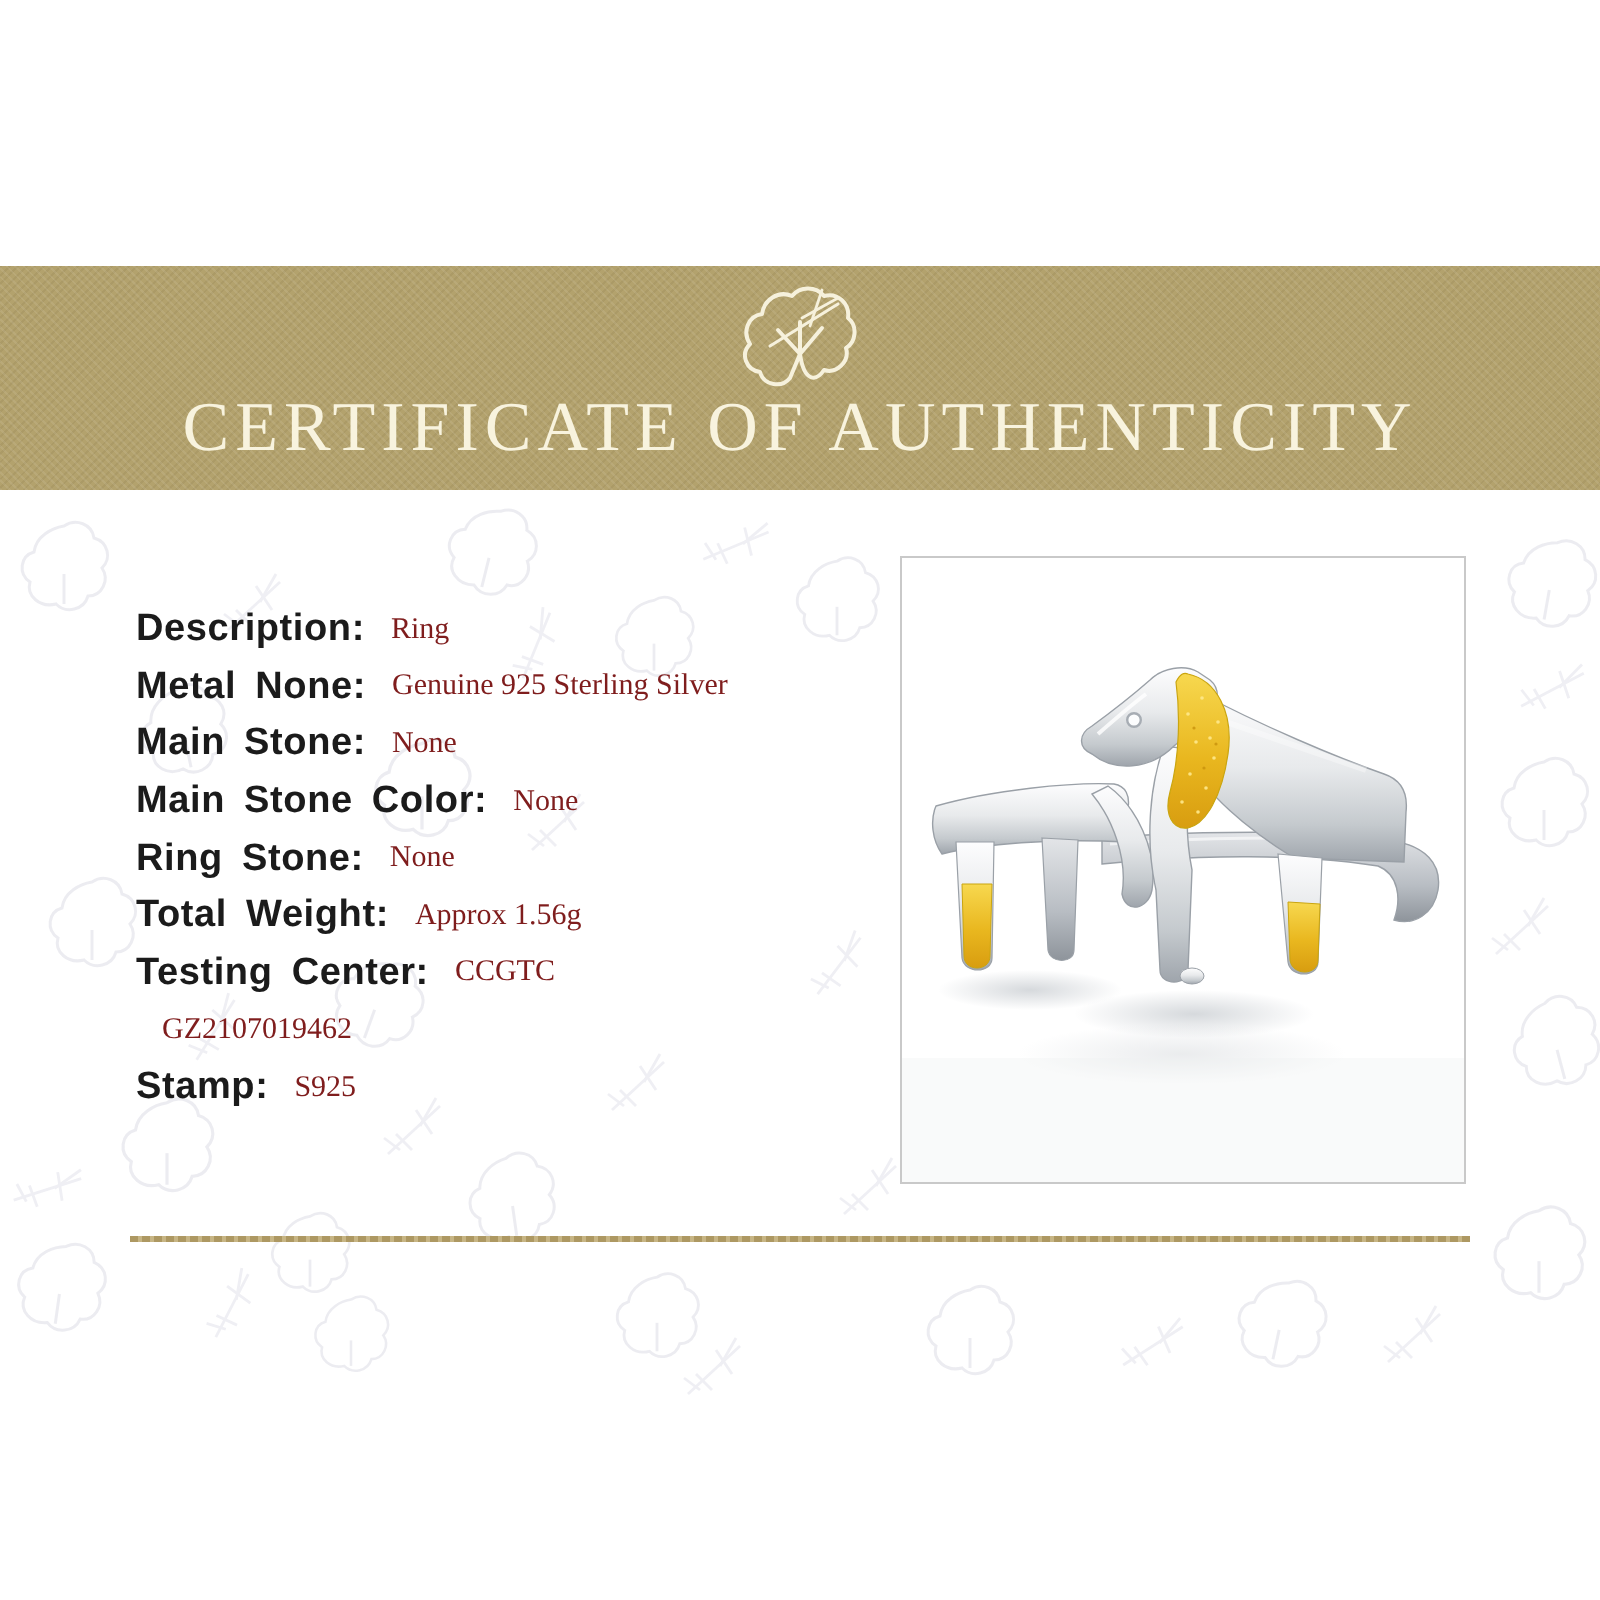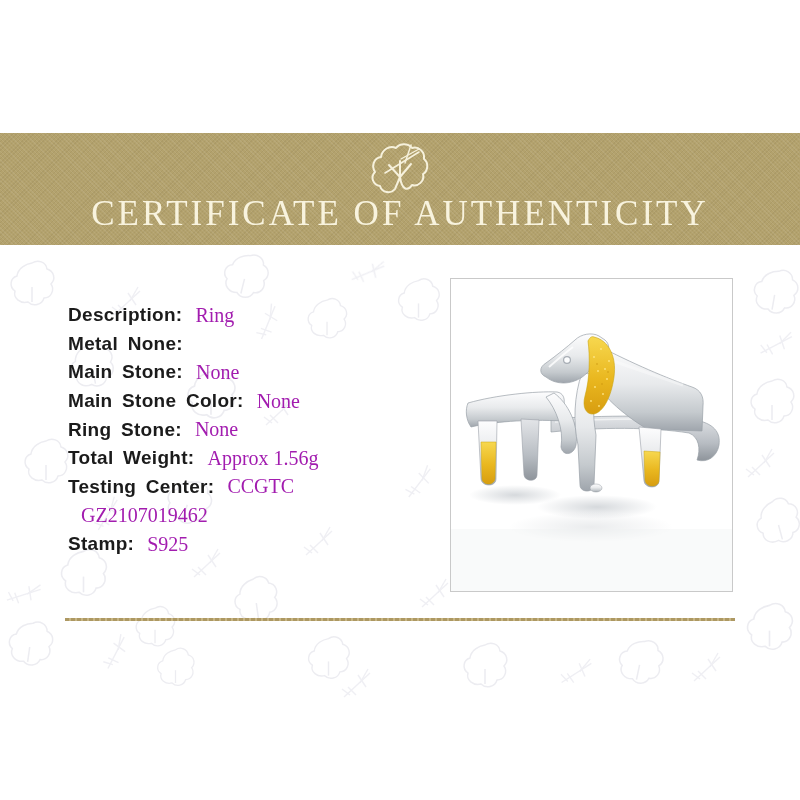--- a/index.html
+++ b/index.html
@@ -40,21 +40,21 @@
 
   
   .fields { position: absolute; left: 68px; top: 301px; }
   .field-row { display: flex; align-items: center; height: 28.6px; white-space: nowrap; }
   .field-label {
     font-weight: 700; font-size: 19px; color: #1b1b1b;
     letter-spacing: 0.3px; word-spacing: 4px;
   }
   .field-value {
     font-family: "Liberation Serif", serif;
-    font-size: 20px; color: #a21caf; margin-left: 13px;
+    font-size: 15px; color: #7f1d1d; margin-left: 13px;
   }
 
   
   .photo-box {
     position: absolute; left: 450px; top: 278px; width: 283px; height: 314px;
     background: #ffffff; border: 1px solid #c9c9c9;
   }
   .photo-box svg { display: block; width: 100%; height: 100%; }
 
   
@@ -137,20 +137,21 @@
   </g>
 </svg>
 
 <div class="fields">
   <div class="field-row">
     <span class="field-label">Description:</span>
     <span class="field-value">Ring</span>
   </div>
   <div class="field-row">
     <span class="field-label">Metal None:</span>
+    <span class="field-value">Genuine 925 Sterling Silver</span>
   </div>
   <div class="field-row">
     <span class="field-label">Main Stone:</span>
     <span class="field-value">None</span>
   </div>
   <div class="field-row">
     <span class="field-label">Main Stone Color:</span>
     <span class="field-value">None</span>
   </div>
   <div class="field-row">

